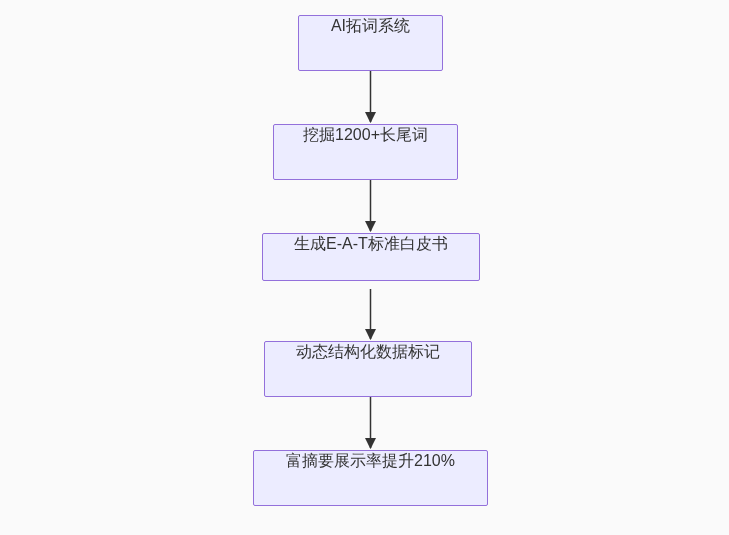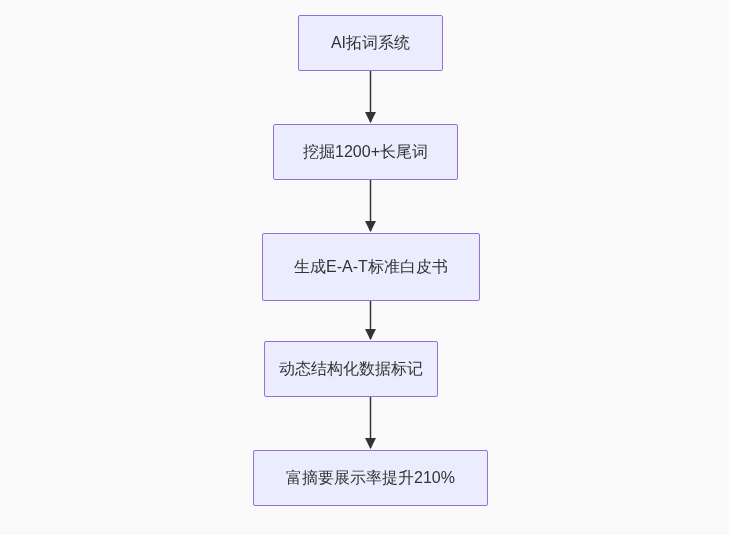--- a/index.html
+++ b/index.html
@@ -28,32 +28,32 @@
     stroke: var(--arrow, #333333);
     stroke-width: 1.5px;
   }
   .node {
     position: absolute;
     box-sizing: border-box;
     background: var(--node-fill, #ececff);
     border: 1px solid var(--node-border, #9370db);
     border-radius: 2px;
     display: flex;
-    align-items: center;
+    align-items: flex-start;
     justify-content: center;
     color: var(--text, #333333);
     font-size: 16px;
     line-height: 1.2;
     text-align: center;
     white-space: nowrap;
   }
   .n1 { left: 298px; top: 15px;  width: 145px; height: 56px; }
   .n2 { left: 273px; top: 124px; width: 185px; height: 56px; }
-  .n3 { left: 262px; top: 233px; width: 218px; height: 68px; }
-  .n4 { left: 264px; top: 341px; width: 174px; height: 56px; }
+  .n3 { left: 262px; top: 233px; width: 218px; height: 48px; }
+  .n4 { left: 264px; top: 341px; width: 208px; height: 56px; }
   .n5 { left: 253px; top: 450px; width: 235px; height: 56px; }
 </style>
 </head>
 <body>
 
 <div class="canvas">
 
   <svg class="edges" viewBox="0 0 729 535" xmlns="http://www.w3.org/2000/svg" aria-hidden="true">
     <defs>
       <marker id="arrowhead" markerUnits="userSpaceOnUse" markerWidth="11" markerHeight="11" viewBox="0 0 10 10" refX="9" refY="5" orient="auto">

